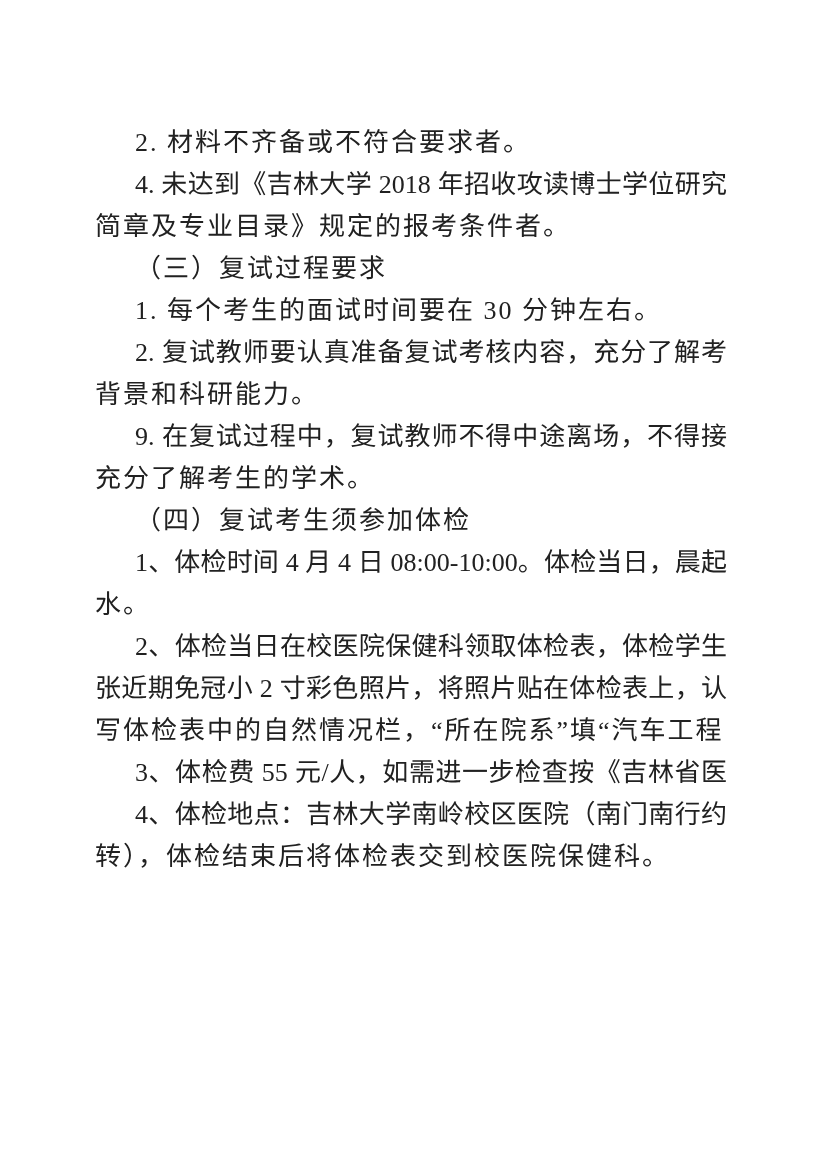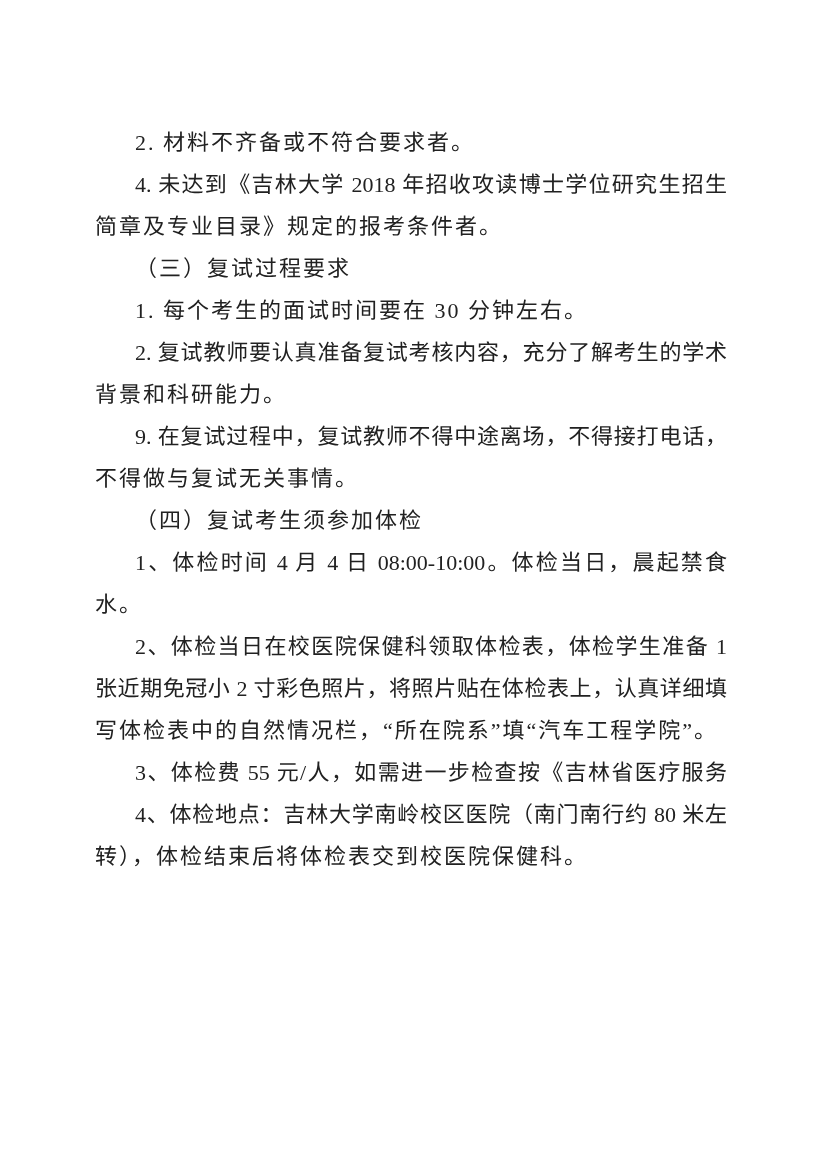--- a/index.html
+++ b/index.html
@@ -10,21 +10,21 @@
     width: 827px;
     height: 1169px;
     overflow: hidden;
   }
   .page {
     box-sizing: border-box;
     width: 827px;
     height: 844px;
     padding: 122px 100px 0 95px;
     font-family: "Liberation Serif", serif;
-    font-size: 22px;
+    font-size: 26px;
     background: #ffffff;
     color: #212121;
   }
   .para {
     margin: 0;
   }
   
   .line {
     height: 42px;
     line-height: 42px;
@@ -66,21 +66,21 @@
     <div class="line first last">1. 每个考生的面试时间要在 30 分钟左右。</div>
   </div>
 
   <div class="para">
     <div class="line first jl">2. 复试教师要认真准备复试考核内容，充分了解考生的学术</div>
     <div class="line last">背景和科研能力。</div>
   </div>
 
   <div class="para">
     <div class="line first jl">9. 在复试过程中，复试教师不得中途离场，不得接打电话，</div>
-    <div class="line last">不得做与复试无关事情。</div>
+    <div class="line last">充分了解考生的学术。</div>
   </div>
 
   <div class="para">
     <div class="line first last">（四）复试考生须参加体检</div>
   </div>
 
   <div class="para">
     <div class="line first jl">1、体检时间 4 月 4 日 08:00-10:00。体检当日，晨起禁食</div>
     <div class="line last">水。</div>
   </div>

